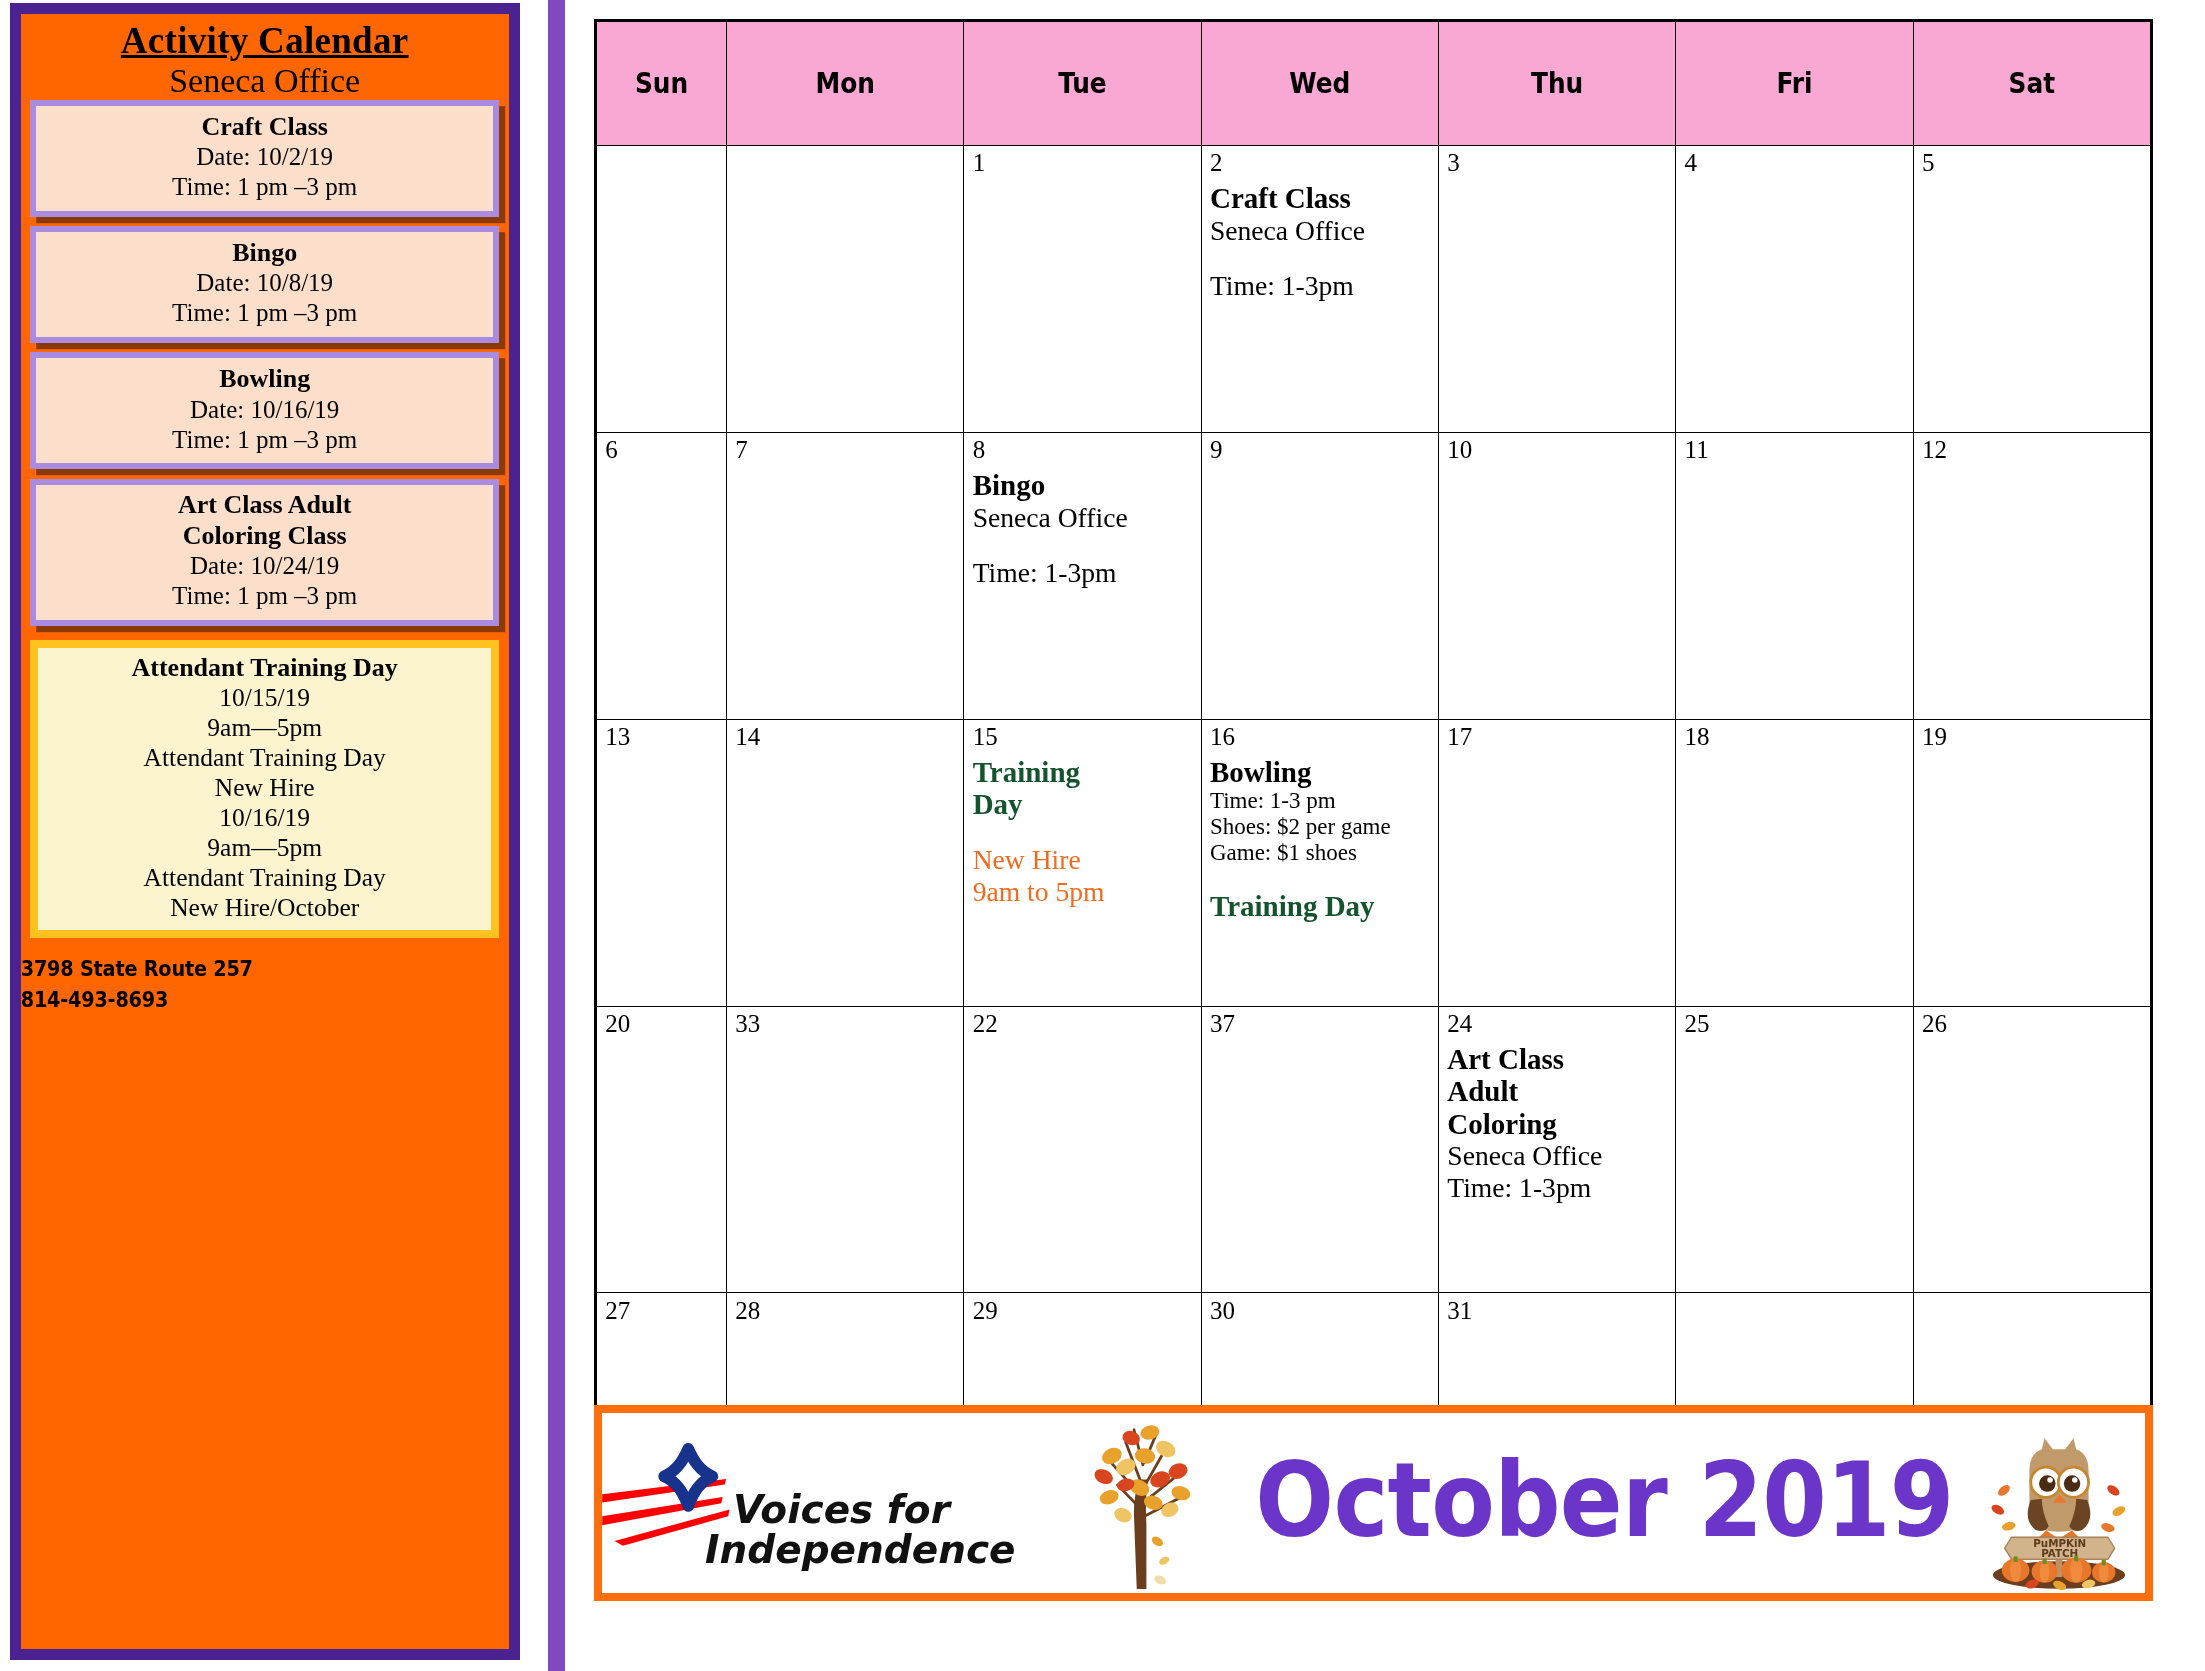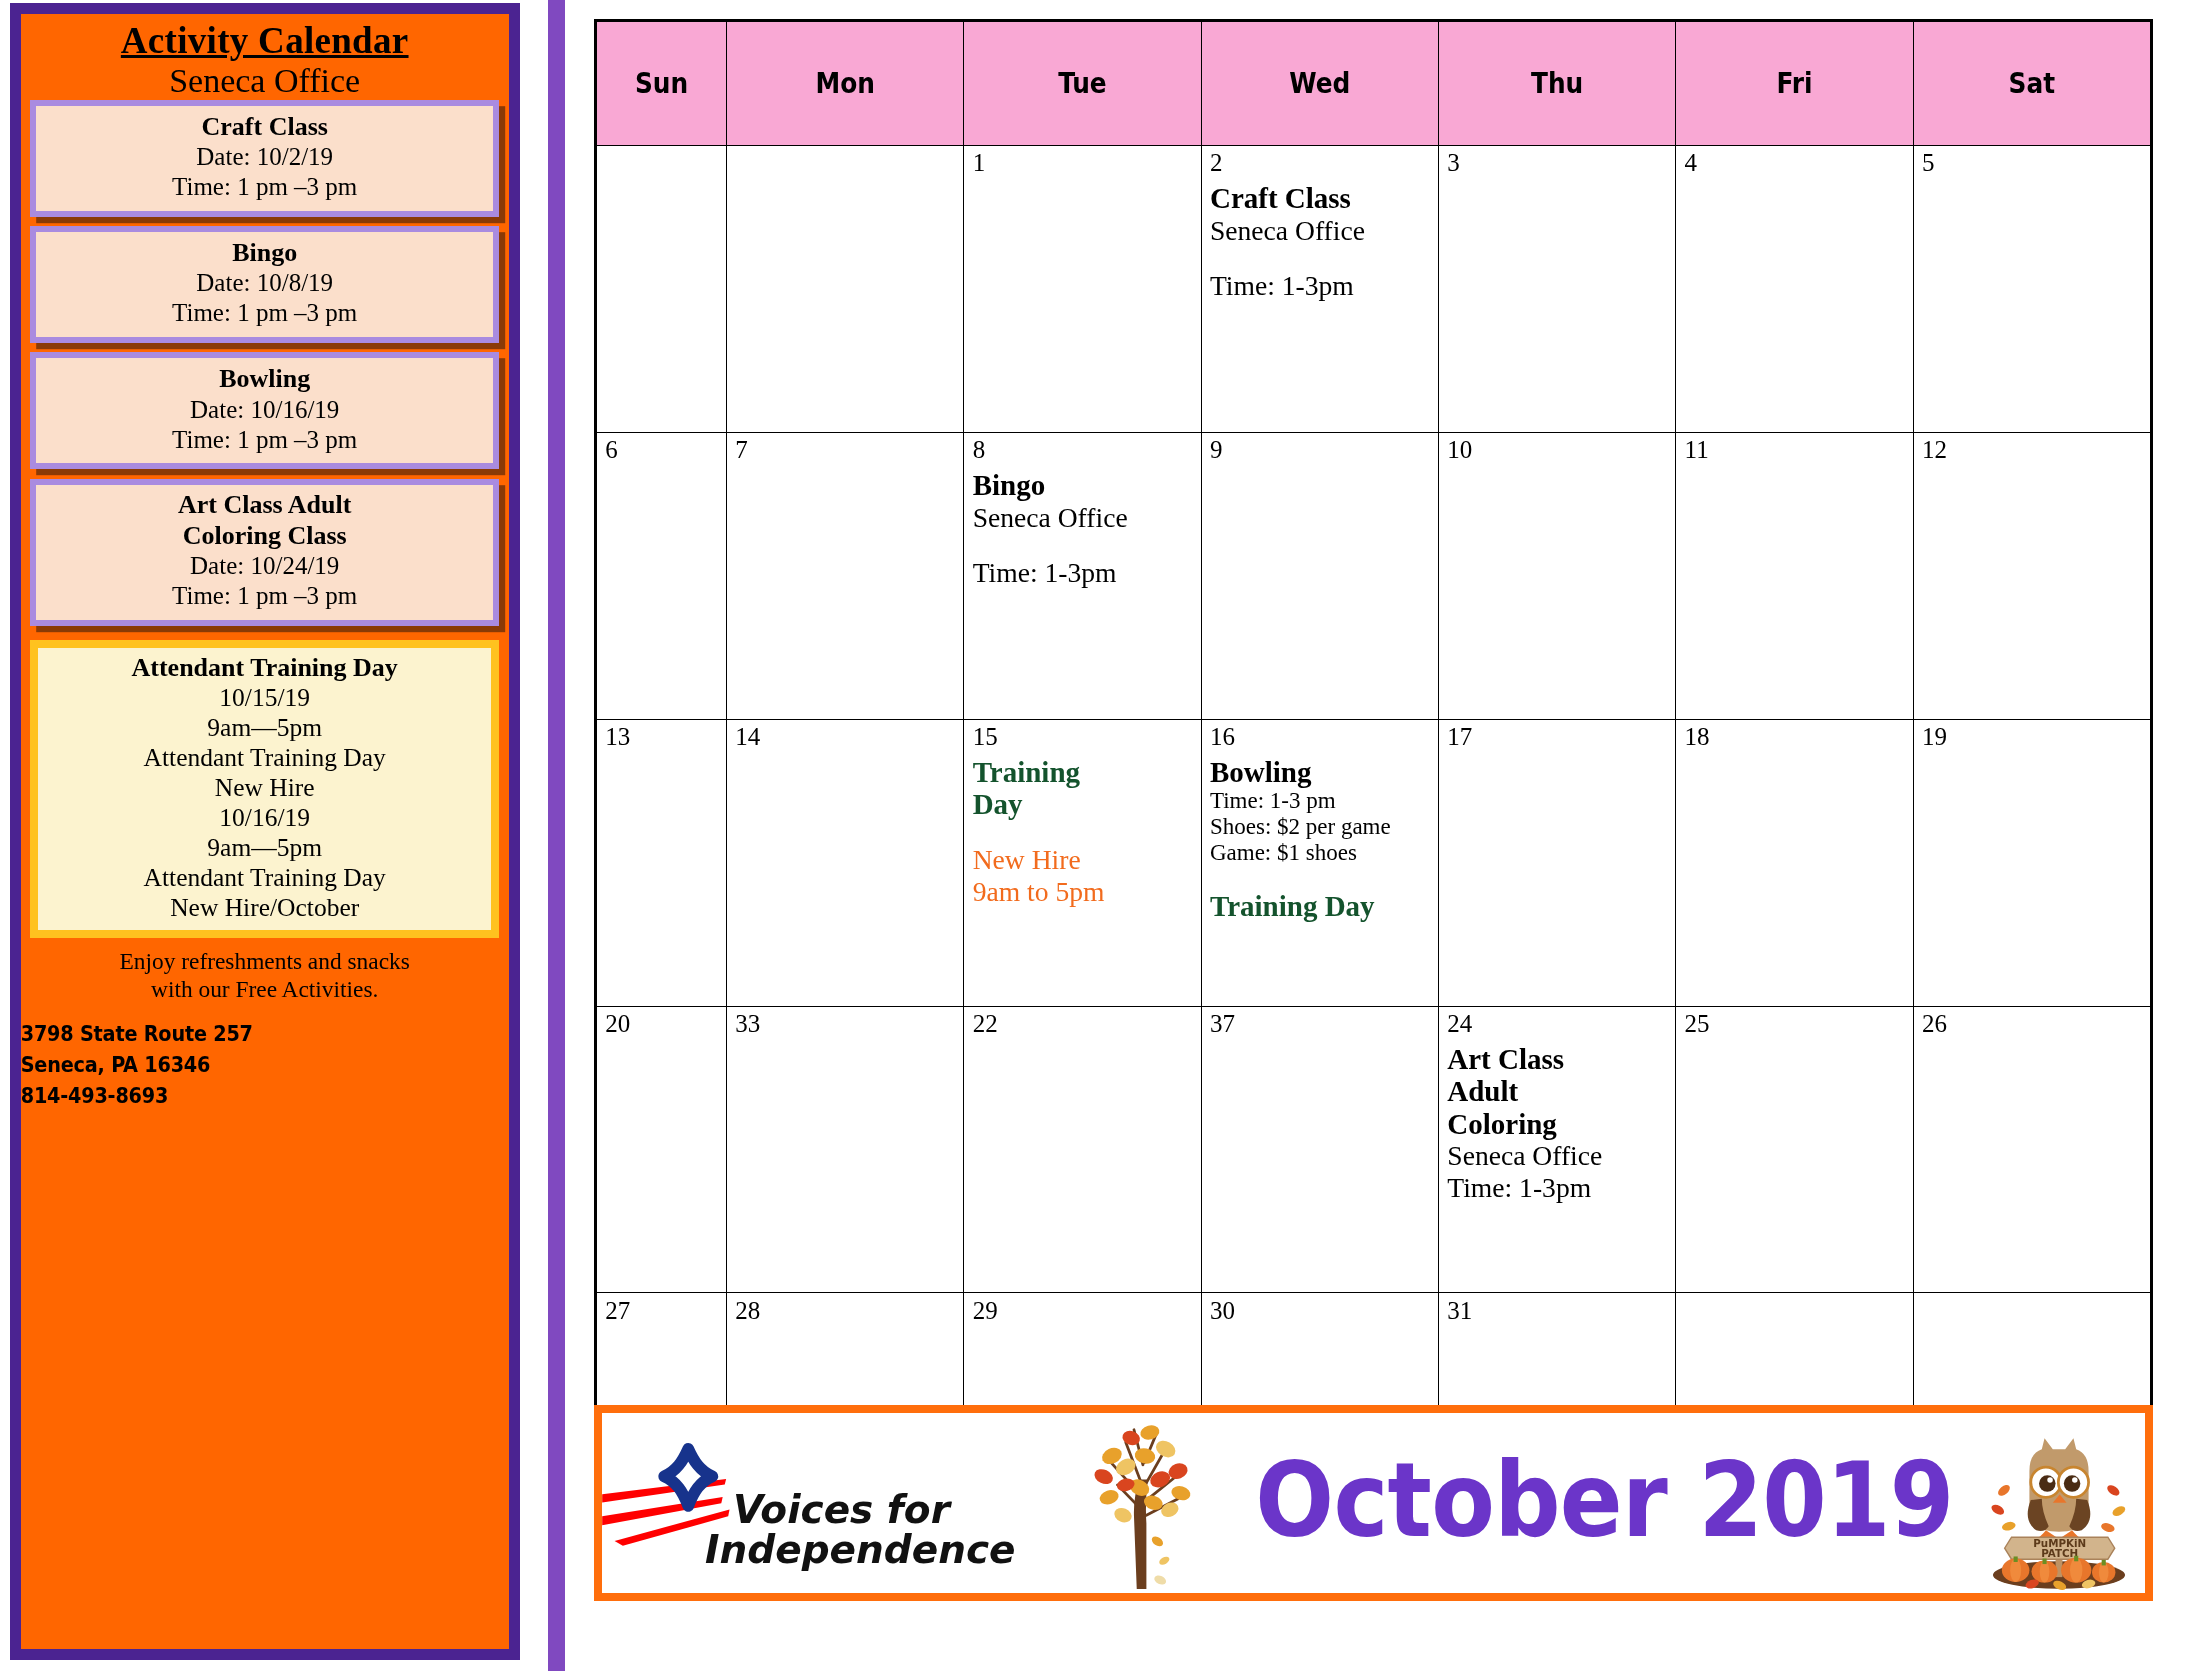--- a/index.html
+++ b/index.html
@@ -108,28 +108,23 @@
     <div class="bt-line">10/15/19</div>
     <div class="bt-line">9am—5pm</div>
     <div class="bt-line">Attendant Training Day</div>
     <div class="bt-line">New Hire</div>
     <div class="bt-line">10/16/19</div>
     <div class="bt-line">9am—5pm</div>
     <div class="bt-line">Attendant Training Day</div>
     <div class="bt-line">New Hire/October</div>
   </div>
 
-  <div id="sb-note">
-    <div>Enjoy refreshments and snacks</div>
-    <div>with our Free Activities.</div>
-  </div>
 
   <div id="sb-addr">
     <div>3798 State Route 257</div>
-    <div>Seneca, PA 16346</div>
     <div>814-493-8693</div>
   </div>
 
 </div>
 
 <div id="divider"></div>
 
 <div id="cal">
 <table id="grid">
   <colgroup>

